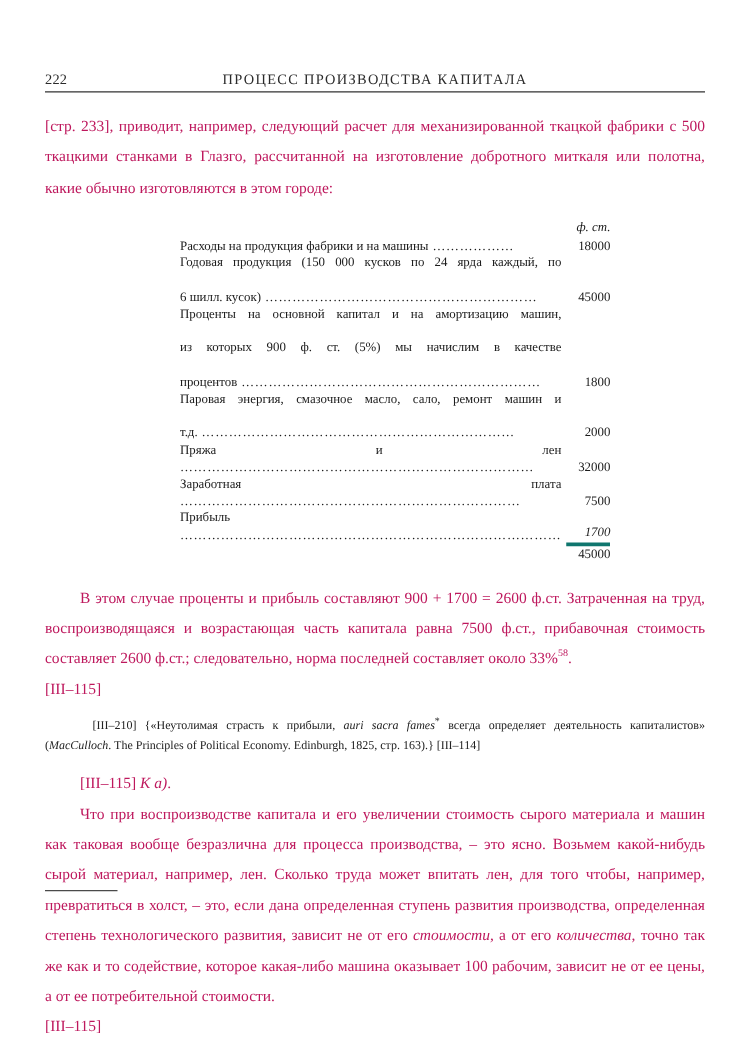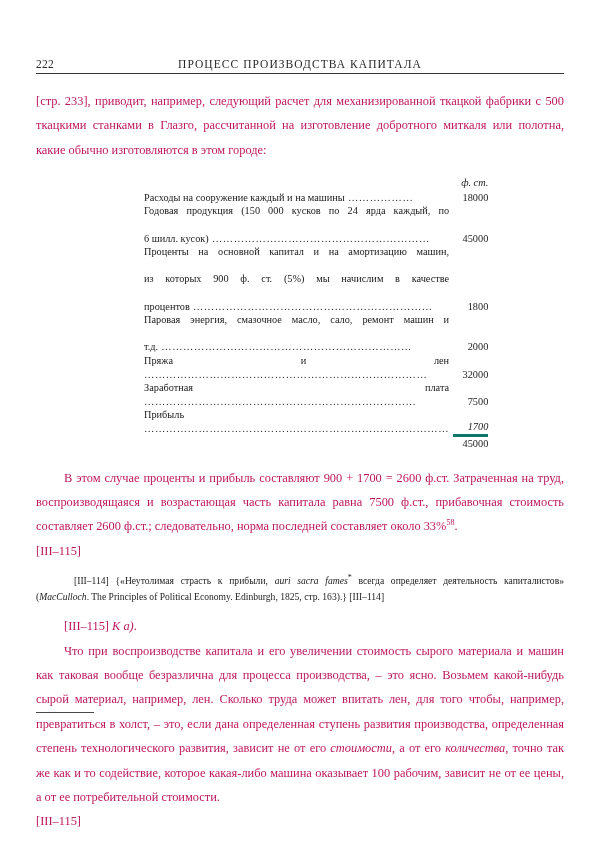--- a/index.html
+++ b/index.html
@@ -189,21 +189,21 @@
     <div class="acct">
       <table>
         <tbody>
           <tr class="hdr">
             <td class="lbl"></td>
             <td class="unit">ф. ст.</td>
           </tr>
 
           <tr>
             <td class="lbl">
-              <span>Расходы на сооружение каждый и на машины</span><span class="dots"> ………………</span>
+              <span>Расходы на продукция фабрики и на машины</span><span class="dots"> ………………</span>
             </td>
             <td class="num">18000</td>
           </tr>
 
           <tr>
             <td class="lbl">
               <span class="line">Годовая продукция (150 000 кусков по 24 ярда каждый, по</span><span>6 шилл. кусок)</span><span class="dots"> ……………………………………………………</span>
             </td>
             <td class="num">45000</td>
           </tr>
@@ -252,21 +252,21 @@
     </div>
 
     <div class="gap-m"></div>
 
     <p class="tx ind"><span>В этом случае проценты и прибыль составляют 900 + 1700 = 2600 ф.ст. Затраченная на труд, воспроизводящаяся и возрастающая часть капитала равна 7500 ф.ст., прибавочная стоимость составляет 2600 ф.ст.; следовательно, норма последней составляет около 33%</span><sup class="fn">58</sup><span>.</span></p>
 
     <p class="tx noind">[III–115]</p>
 
     <div class="gap-s"></div>
 
-    <p class="sm ind"><span>[III–114] {«Неутолимая страсть к прибыли, </span><i>auri sacra fames</i><sup class="fn">*</sup><span> всегда определяет деятельность капиталистов» (</span><i>MacCulloch</i><span>. The Principles of Political Economy. Edinburgh, 1825, стр. 163).} [III–114]</span></p>
+    <p class="sm ind"><span>[III–210] {«Неутолимая страсть к прибыли, </span><i>auri sacra fames</i><sup class="fn">*</sup><span> всегда определяет деятельность капиталистов» (</span><i>MacCulloch</i><span>. The Principles of Political Economy. Edinburgh, 1825, стр. 163).} [III–114]</span></p>
 
     <div class="gap-s"></div>
 
     <p class="tx ind"><span>[III–115] </span><i>K a)</i><span>.</span></p>
 
     <p class="tx ind"><span>Что при воспроизводстве капитала и его увеличении стоимость сырого материала и машин как таковая вообще безразлична для процесса производства, – это ясно. Возьмем какой-нибудь сырой материал, например, лен. Сколько труда может впитать лен, для того чтобы, например, превратиться в холст, – это, если дана определенная ступень развития производства, определенная степень технологического развития, зависит не от его </span><i>стоимости</i><span>, а от его </span><i>количества</i><span>, точно так же как и то содействие, которое какая-либо машина оказывает 100 рабочим, зависит не от ее цены, а от ее потребительной стоимости.</span></p>
 
     <p class="tx noind">[III–115]</p>
 
     <div class="gap-m"></div>

